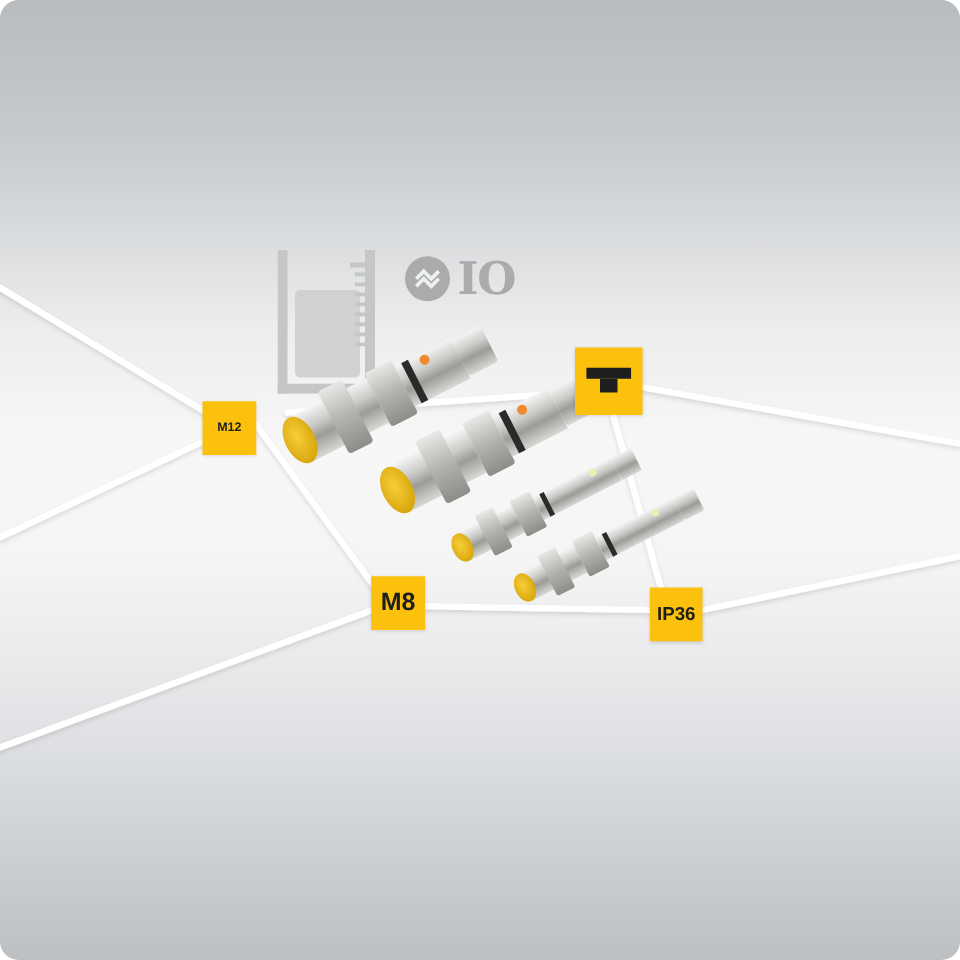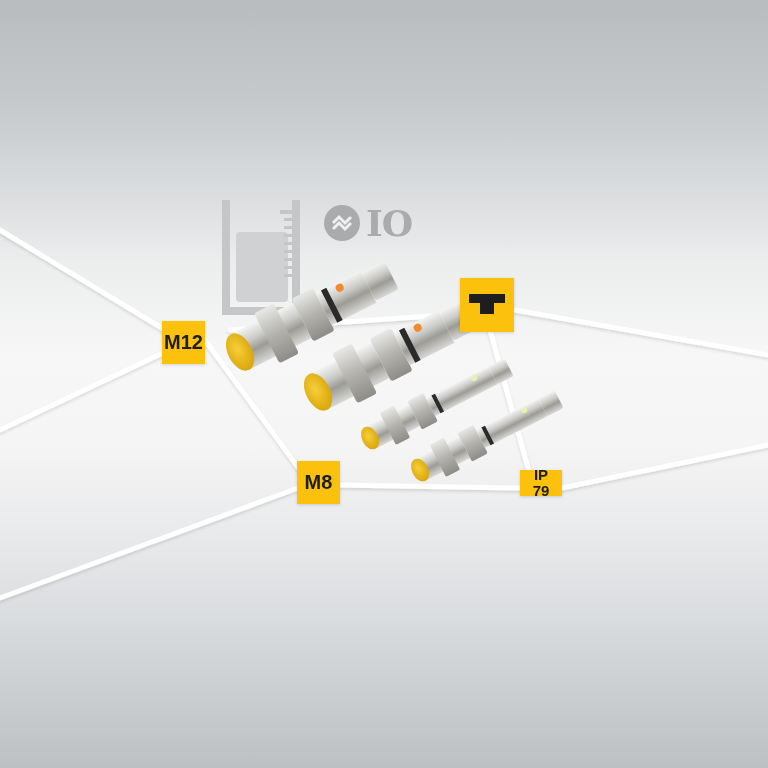--- a/index.html
+++ b/index.html
@@ -1,29 +1,29 @@
 <!DOCTYPE html>
 <html><head>
 <meta charset="utf-8">
 <style>
   html,body{margin:0;padding:0;}
   body{width:768px;height:768px;overflow:hidden;font-family:"Liberation Sans",sans-serif;}
   .stage{position:relative;width:768px;height:768px;overflow:hidden;
-    background:linear-gradient(to bottom,#b8bcbf 0%,#c6cacd 14%,#dcdee0 26%,#eceded 34%,#f7f7f7 46%,#f5f5f5 58%,#e6e7e9 72%,#d4d7da 84%,#bcc0c3 100%);}
+    background:linear-gradient(to bottom,#b8bcbf 0%,#c6cacd 14%,#dcdee0 26%,#eceded 34%,#f7f7f7 46%,#f5f5f5 58%,#e6e7e9 72%,#d4d7da 84%,#bcc0c3 100%);border-radius:15px;}
   .lines{position:absolute;left:0;top:0;width:768px;height:768px;}
   .ghost-icon{position:absolute;left:222px;top:200px;width:80px;height:115px;}
   .iolink{position:absolute;left:324px;top:203px;height:40px;display:flex;align-items:center;gap:6px;color:#a9abad;}
   .iolink .logo-circle{width:36px;height:36px;border-radius:50%;background:#a9abad;display:flex;align-items:center;justify-content:center;}
   .iolink .io{font-family:"DejaVu Serif",serif;font-weight:bold;font-size:36px;letter-spacing:-1px;line-height:1;}
   .iolink .link{font-family:"Liberation Sans",sans-serif;font-size:36px;line-height:1;}
   .badge{position:absolute;background:#fcc10c;color:#1e1e1e;font-weight:bold;font-family:"Liberation Sans",sans-serif;
     display:flex;align-items:center;justify-content:center;text-align:center;box-shadow:0 1px 3px rgba(0,0,0,0.15);}
-  .badge-m12{left:162px;top:321px;width:43px;height:43px;font-size:20px;}
+  .badge-m12{left:162px;top:321px;width:43px;height:43px;font-size:10px;}
   .badge-m8{left:297px;top:461px;width:43px;height:43px;font-size:20px;}
-  .badge-ip{left:520px;top:470px;width:42px;height:26px;font-size:15px;line-height:16px;flex-direction:column;}
+  .badge-ip{left:520px;top:470px;width:42px;height:43px;font-size:15px;line-height:16px;flex-direction:row;}
   .badge-turck{left:460px;top:278px;width:54px;height:54px;}
   .sensors{position:absolute;left:0;top:0;width:768px;height:768px;}
 </style>
 </head>
 <body>
 
 <div class="stage">
 
   <svg class="lines" viewBox="0 0 768 768">
     <defs>
@@ -136,21 +136,21 @@
   </svg>
 
   <div class="badge badge-m12">
     <span>M12</span>
   </div>
   <div class="badge badge-m8">
     <span>M8</span>
   </div>
   <div class="badge badge-ip">
     <span>IP</span>
-    <span>79</span>
+    <span>36</span>
   </div>
   <div class="badge badge-turck">
     <svg width="36" height="22" viewBox="0 0 36 22">
       <rect x="0" y="0" width="36" height="9" fill="#1e1e1e"></rect>
       <rect x="11" y="9" width="14" height="11" fill="#1e1e1e"></rect>
     </svg>
   </div>
 
 </div>
 

